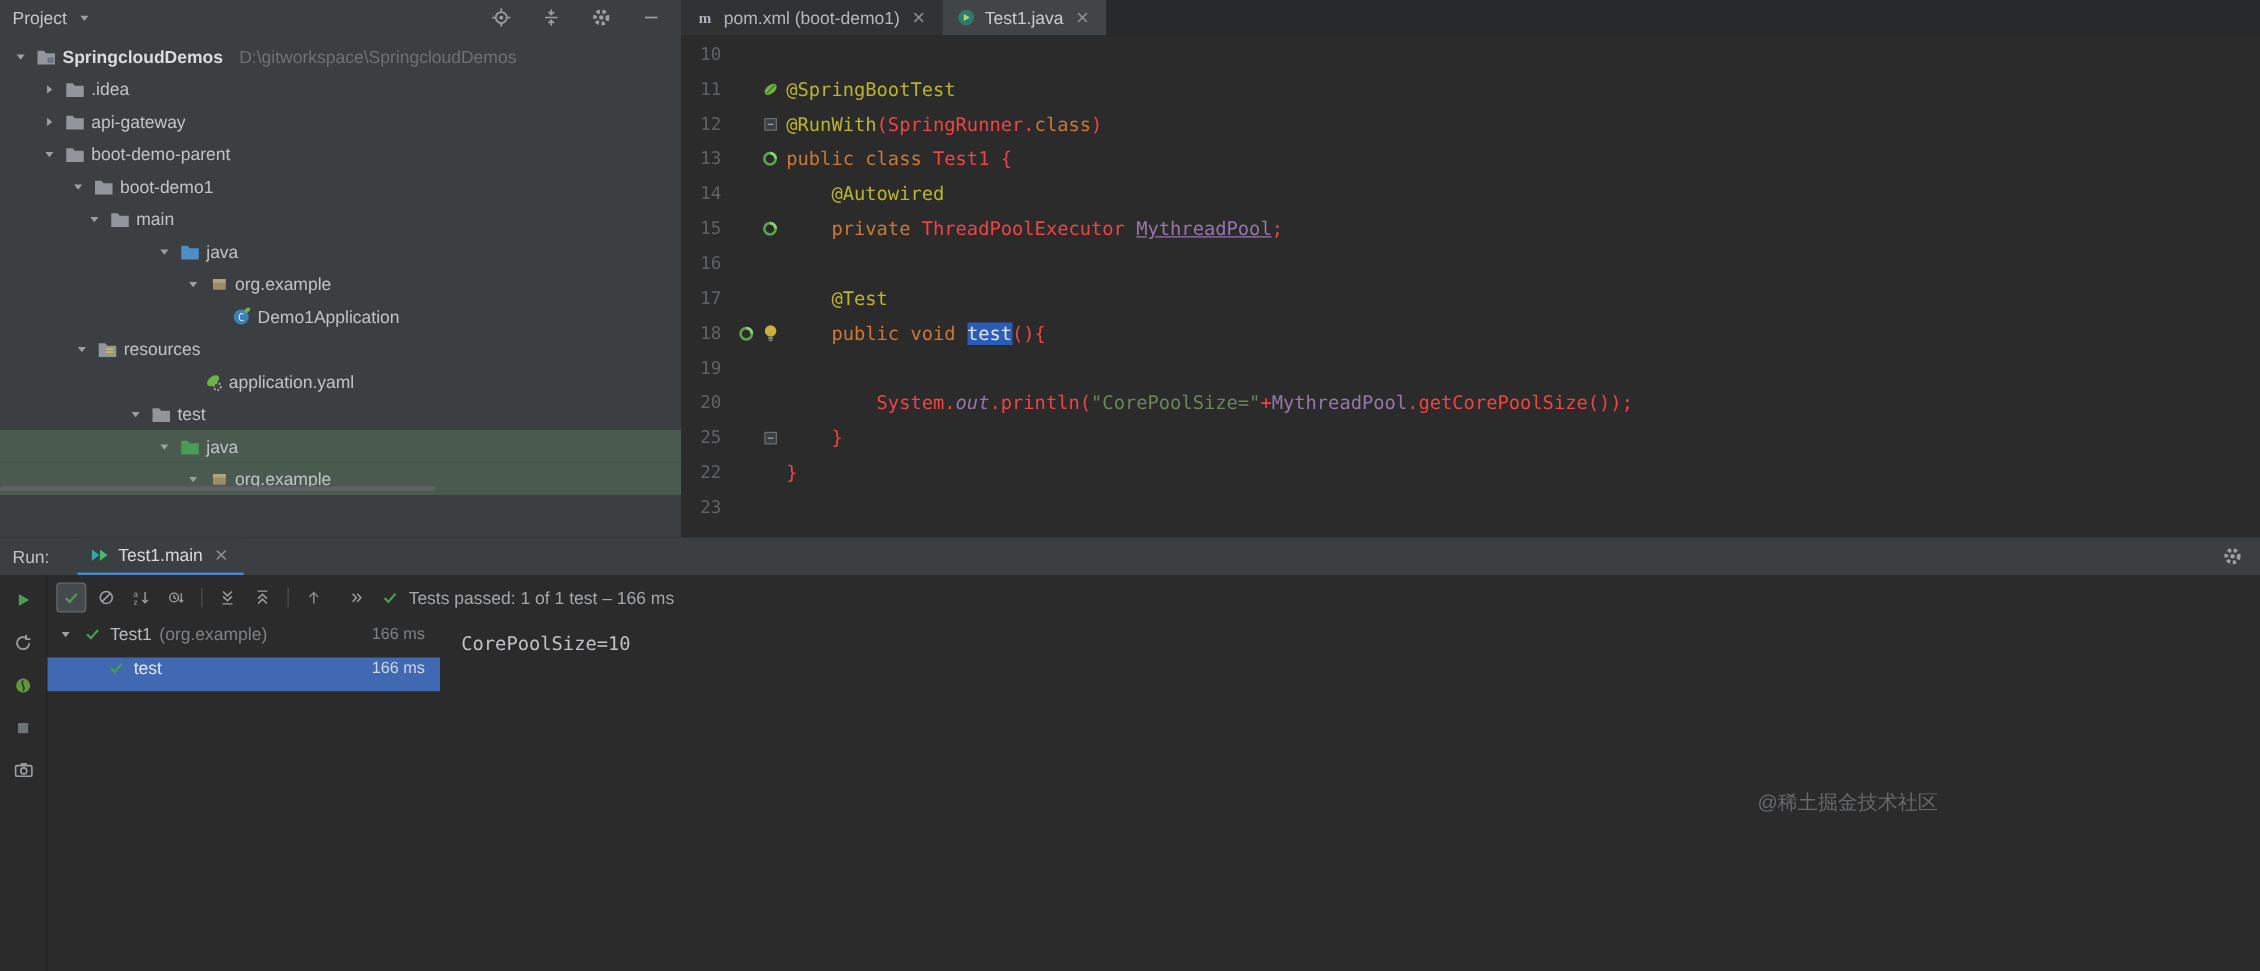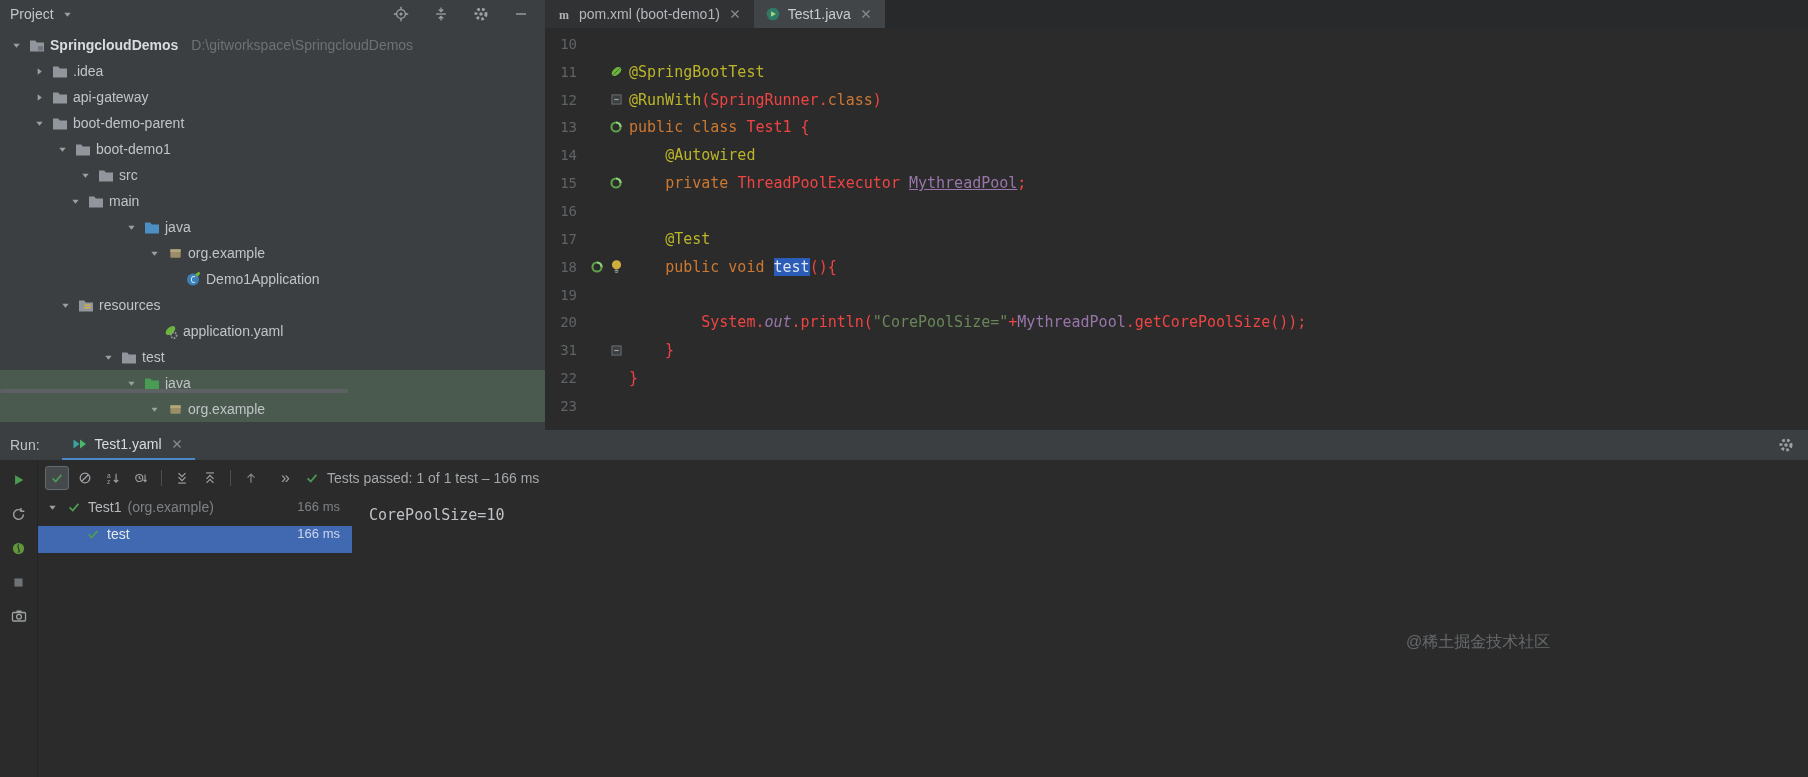--- a/index.html
+++ b/index.html
@@ -179,33 +179,20 @@
             <path d="M2.5 4 L6 8.5 L9.5 4 Z" fill="#9da0a3"></path>
           </svg>
         </span>
         <span class="icn">
           <svg width="16" height="14" viewBox="0 0 16 14">
             <path d="M1 2.5 h5.2 l1.6 2 H15 v9 H1 Z" fill="#90969c"></path>
           </svg>
         </span>
         <span class="tlabel">boot-demo1</span>
       </div>
-      <div class="trow" style="padding-left: 77px;">
-        <span class="icn">
-          <svg width="11" height="11" viewBox="0 0 12 12">
-            <path d="M2.5 4 L6 8.5 L9.5 4 Z" fill="#9da0a3"></path>
-          </svg>
-        </span>
-        <span class="icn">
-          <svg width="16" height="14" viewBox="0 0 16 14">
-            <path d="M1 2.5 h5.2 l1.6 2 H15 v9 H1 Z" fill="#90969c"></path>
-          </svg>
-        </span>
-        <span class="tlabel">src</span>
-      </div>
       <div class="trow" style="padding-left: 67px;">
         <span class="icn">
           <svg width="11" height="11" viewBox="0 0 12 12">
             <path d="M2.5 4 L6 8.5 L9.5 4 Z" fill="#9da0a3"></path>
           </svg>
         </span>
         <span class="icn">
           <svg width="16" height="14" viewBox="0 0 16 14">
             <path d="M1 2.5 h5.2 l1.6 2 H15 v9 H1 Z" fill="#90969c"></path>
           </svg>
@@ -442,21 +429,21 @@
         <span class="ln">19</span>
         <span class="gut"></span>
         <span class="code"></span>
       </div>
       <div class="eline">
         <span class="ln">20</span>
         <span class="gut"></span>
         <span class="code"><span class="tok-plain">        System.</span><span class="tok-static-field">out</span><span class="tok-plain">.println(</span><span class="tok-string">"CorePoolSize="</span><span class="tok-plain">+</span><span class="tok-field">MythreadPool</span><span class="tok-plain">.getCorePoolSize());</span></span>
       </div>
       <div class="eline">
-        <span class="ln">31</span>
+        <span class="ln">25</span>
         <span class="gut">
           <span class="icn">
             <svg width="11" height="11" viewBox="0 0 12 12">
               <rect x="1" y="1" width="10" height="10" fill="#3c3f41" stroke="#6e7377"></rect>
               <line x1="3.5" y1="6" x2="8.5" y2="6" stroke="#9da0a3" stroke-width="1.3"></line>
             </svg>
           </span>
         </span>
         <span class="code"><span class="tok-plain">    }</span></span>
       </div>
@@ -503,21 +490,21 @@
 <div id="run-panel">
   <div id="run-header">
     <span id="run-label">Run:</span>
     <span id="run-tab">
         <span class="icn">
           <svg width="16" height="16" viewBox="0 0 16 16">
             <path d="M1.5 3.5 L7.5 8 L1.5 12.5 Z" fill="#3aa5a0"></path>
             <path d="M8 3.5 L14 8 L8 12.5 Z" fill="#49b86b"></path>
           </svg>
         </span>
-        <span>Test1.yaml</span>
+        <span>Test1.main</span>
         <span class="icn">
           <svg width="10" height="10" viewBox="0 0 10 10">
             <path d="M1.5 1.5 L8.5 8.5 M8.5 1.5 L1.5 8.5" stroke="#868b90" stroke-width="1.4"></path>
           </svg>
         </span>
       </span>
     <span class="icn" id="run-gear">
         <svg width="16" height="16" viewBox="0 0 16 16">
           <circle cx="8" cy="8" r="5" fill="none" stroke="#9da0a3" stroke-width="3" stroke-dasharray="2.6 2.2"></circle>
           <circle cx="8" cy="8" r="1.8" fill="#9da0a3"></circle>

